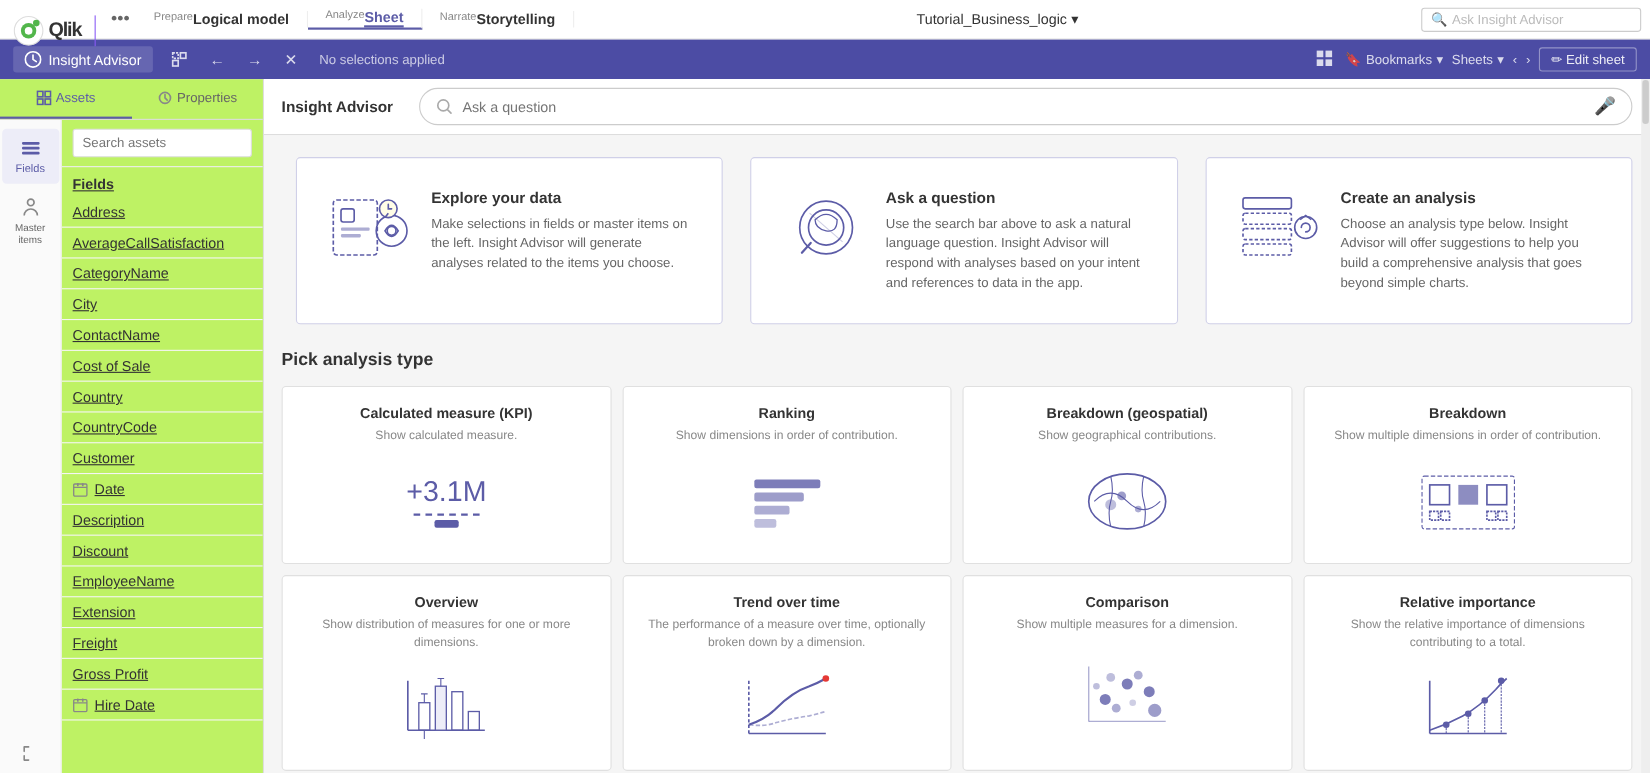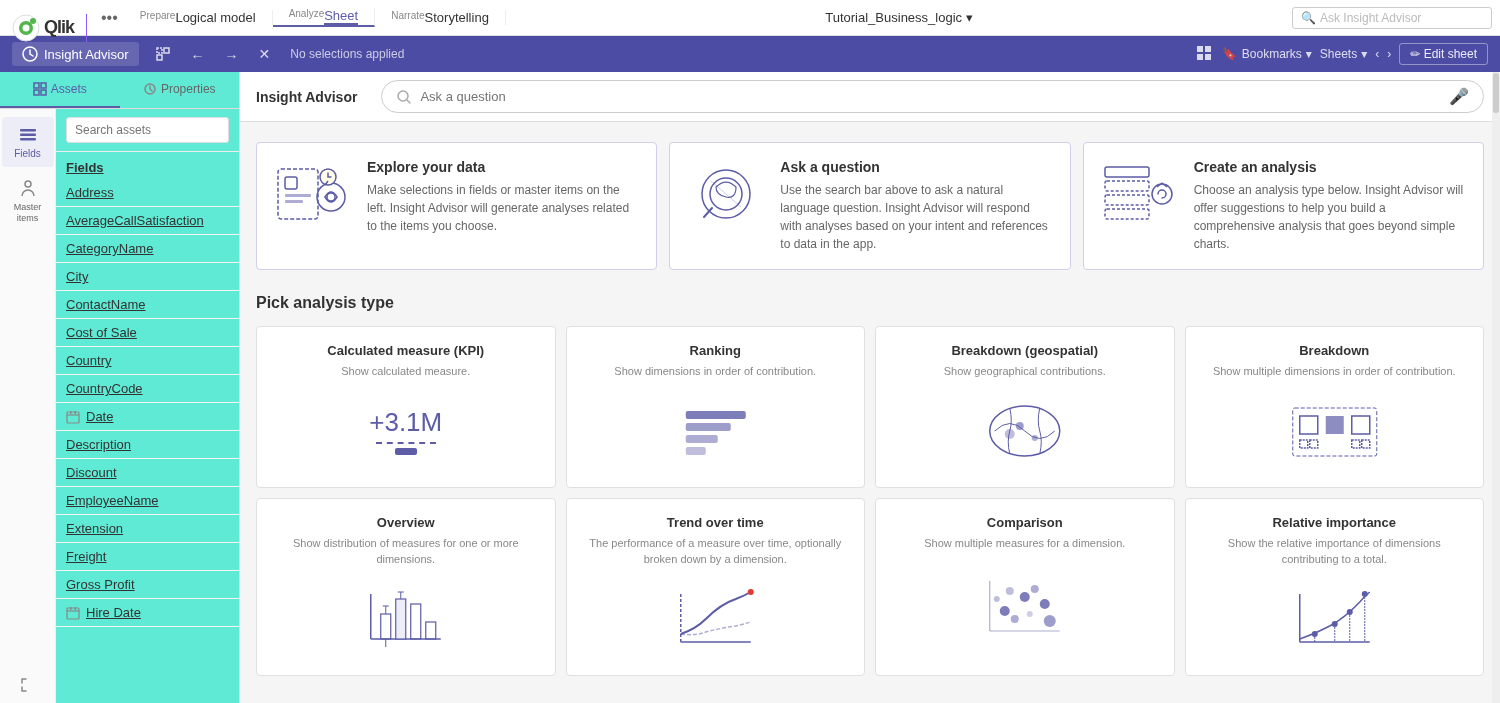--- a/index.html
+++ b/index.html
@@ -23,21 +23,21 @@
       margin-top: 20px;
     }
     .qlik-logo-text { font-weight: 700; font-size: 18px; color: #333; letter-spacing: -1px; }
     .nav-section {
       display: flex; flex-direction: row; align-items: flex-start;
       padding: 0 16px;
       border-right: 1px solid #eee;
       cursor: pointer;
     }
     .nav-section-label { font-size: 10px; color: #888; text-transform: none; }
-    .nav-section-value { font-size: 13px; color: #333; font-weight: 400; }
+    .nav-section-value { font-size: 13px; color: #333; font-weight: 700; }
     .nav-section-value.active { color: #5c5ca7; border-bottom: 2px solid #5c5ca7; }
     .nav-center {
       flex: 1; display: flex; align-items: center; justify-content: center;
     }
     .app-title {
       font-size: 13px; color: #333; font-weight: 500;
       display: flex; gap: 4px; cursor: pointer;
     }
     .nav-right {
       display: flex; align-items: center; gap: 8px;
@@ -89,21 +89,21 @@
 
     
     .main-layout {
       display: flex;
       height: calc(100vh - 72px);
     }
 
     
     .left-panel {
       width: 240px;
-      background: #5eead4;
+      background: #bef264;
       border-right: 1px solid #ddd;
       display: flex;
       flex-direction: column;
       overflow: hidden;
     }
     .panel-tabs {
       display: flex;
       border-bottom: 1px solid #ddd;
     }
     .panel-tab {
@@ -195,25 +195,26 @@
     .explore-cards {
       display: grid;
       grid-template-columns: 1fr 1fr 1fr;
       gap: 12px;
       margin-bottom: 24px;
     }
     .explore-card {
       background: #fff;
       border: 1px solid #d0d0e8;
       border-radius: 4px;
-      padding: 16px;
+      padding: 28px;
       display: flex;
       align-items: flex-start;
       gap: 14px;
       cursor: pointer;
+      margin-left: 13px;
     }
     .explore-card-icon { flex-shrink: 0; width: 80px; height: 70px; }
     .explore-card-content h3 { font-size: 14px; font-weight: 600; color: #333; margin-bottom: 6px; }
     .explore-card-content p { font-size: 12px; color: #666; line-height: 1.5; }
 
     
     .pick-title { font-size: 16px; font-weight: 600; color: #333; margin-bottom: 14px; }
     .analysis-grid {
       display: grid;
       grid-template-columns: 1fr 1fr 1fr 1fr;
@@ -403,20 +404,23 @@
           <div class="field-item">
               <span>Cost of Sale</span>
             </div>
           <div class="field-item">
               <span>Country</span>
             </div>
           <div class="field-item">
               <span>CountryCode</span>
             </div>
           <div class="field-item">
+              <span>Customer</span>
+            </div>
+          <div class="field-item">
             <svg width="14" height="14" viewBox="0 0 14 14" fill="none">
               <rect x="1" y="2" width="12" height="11" rx="1" stroke="#888" stroke-width="1.2"></rect>
               <path d="M1 5h12" stroke="#888" stroke-width="1.2"></path>
               <rect x="4" y="1" width="1.5" height="3" rx="0.5" fill="#888"></rect>
               <rect x="8.5" y="1" width="1.5" height="3" rx="0.5" fill="#888"></rect>
             </svg>
             <span>Date</span>
           </div>
           <div class="field-item">
               <span>Description</span>

